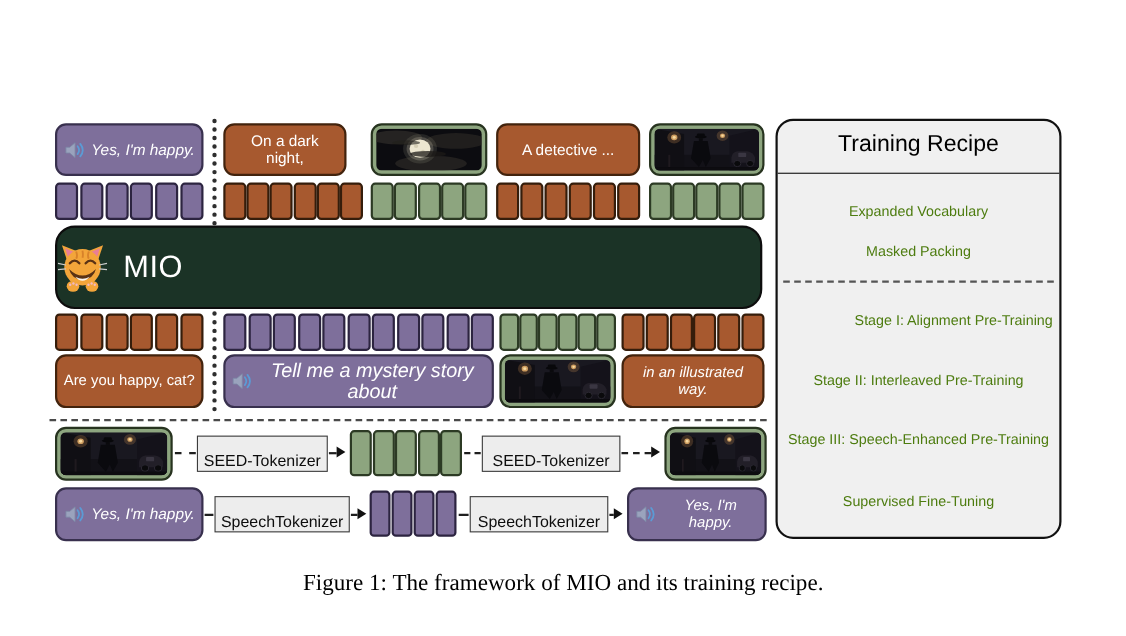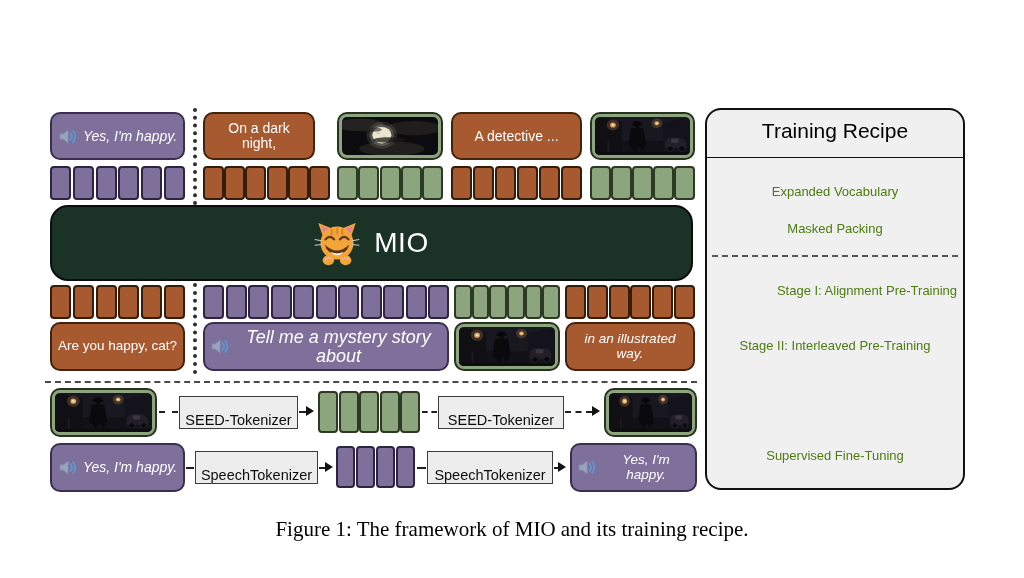--- a/index.html
+++ b/index.html
@@ -22,21 +22,21 @@
   .tok.purple{background:#7e6f9b;border-color:#2c2440;}
   .tok.brown{background:#a7592f;border-color:#351d0b;}
   .tok.green{background:#8da57f;border-color:#2c3a24;}
   .tok-s .tok{width:16px;}
   .tok-sp .tok{width:15px;}
   
   .vdots{width:0;border-left:4px dotted #2e2e2e;}
   .hdash{height:0;border-top:2.5px dashed #4a4a4a;}
   
   .mio{background:#1b3326;border:2.5px solid #0d0d0d;border-radius:18px;color:#fff;
-       display:flex;align-items:center;justify-content:center;gap:14px;
+       display:flex;align-items:center;justify-content:flex-start;gap:14px;
        font-size:28px;letter-spacing:0.5px;}
   
   .tokbox{background:#ededed;border:1.8px solid #3c3c3c;display:flex;align-items:flex-end;
           justify-content:center;font-size:14.5px;color:#0d0d0d;}
   
   .conn{height:0;border-top:2px dashed #1f1f1f;}
   .arrow{width:0;height:0;border-left:8px solid #111;border-top:5px solid transparent;
          border-bottom:5px solid transparent;}
   
   .panel{background:#f0f0f0;border:2.5px solid #111;border-radius:16px;}
@@ -372,18 +372,19 @@
   </div>
 
   <div class="abs panel" style="left:705px;top:108px;width:260px;height:382px;">
     <div class="panel-title">Training Recipe</div>
     <div class="panel-rule"></div>
     <div class="panel-item" style="top:74px;">Expanded Vocabulary</div>
     <div class="panel-item" style="top:111px;">Masked Packing</div>
     <div class="panel-dash"></div>
     <div class="panel-item" style="top:173px;margin-left:32px;">Stage I: Alignment Pre-Training</div>
     <div class="panel-item" style="top:228px;">Stage II: Interleaved Pre-Training</div>
+    <div class="panel-item" style="top:282px;">Stage III: Speech-Enhanced Pre-Training</div>
     <div class="panel-item" style="top:338px;">Supervised Fine-Tuning</div>
   </div>
 
   <div class="caption">Figure 1: The framework of MIO and its training recipe.</div>
 
 </div>
 
 </body></html>

